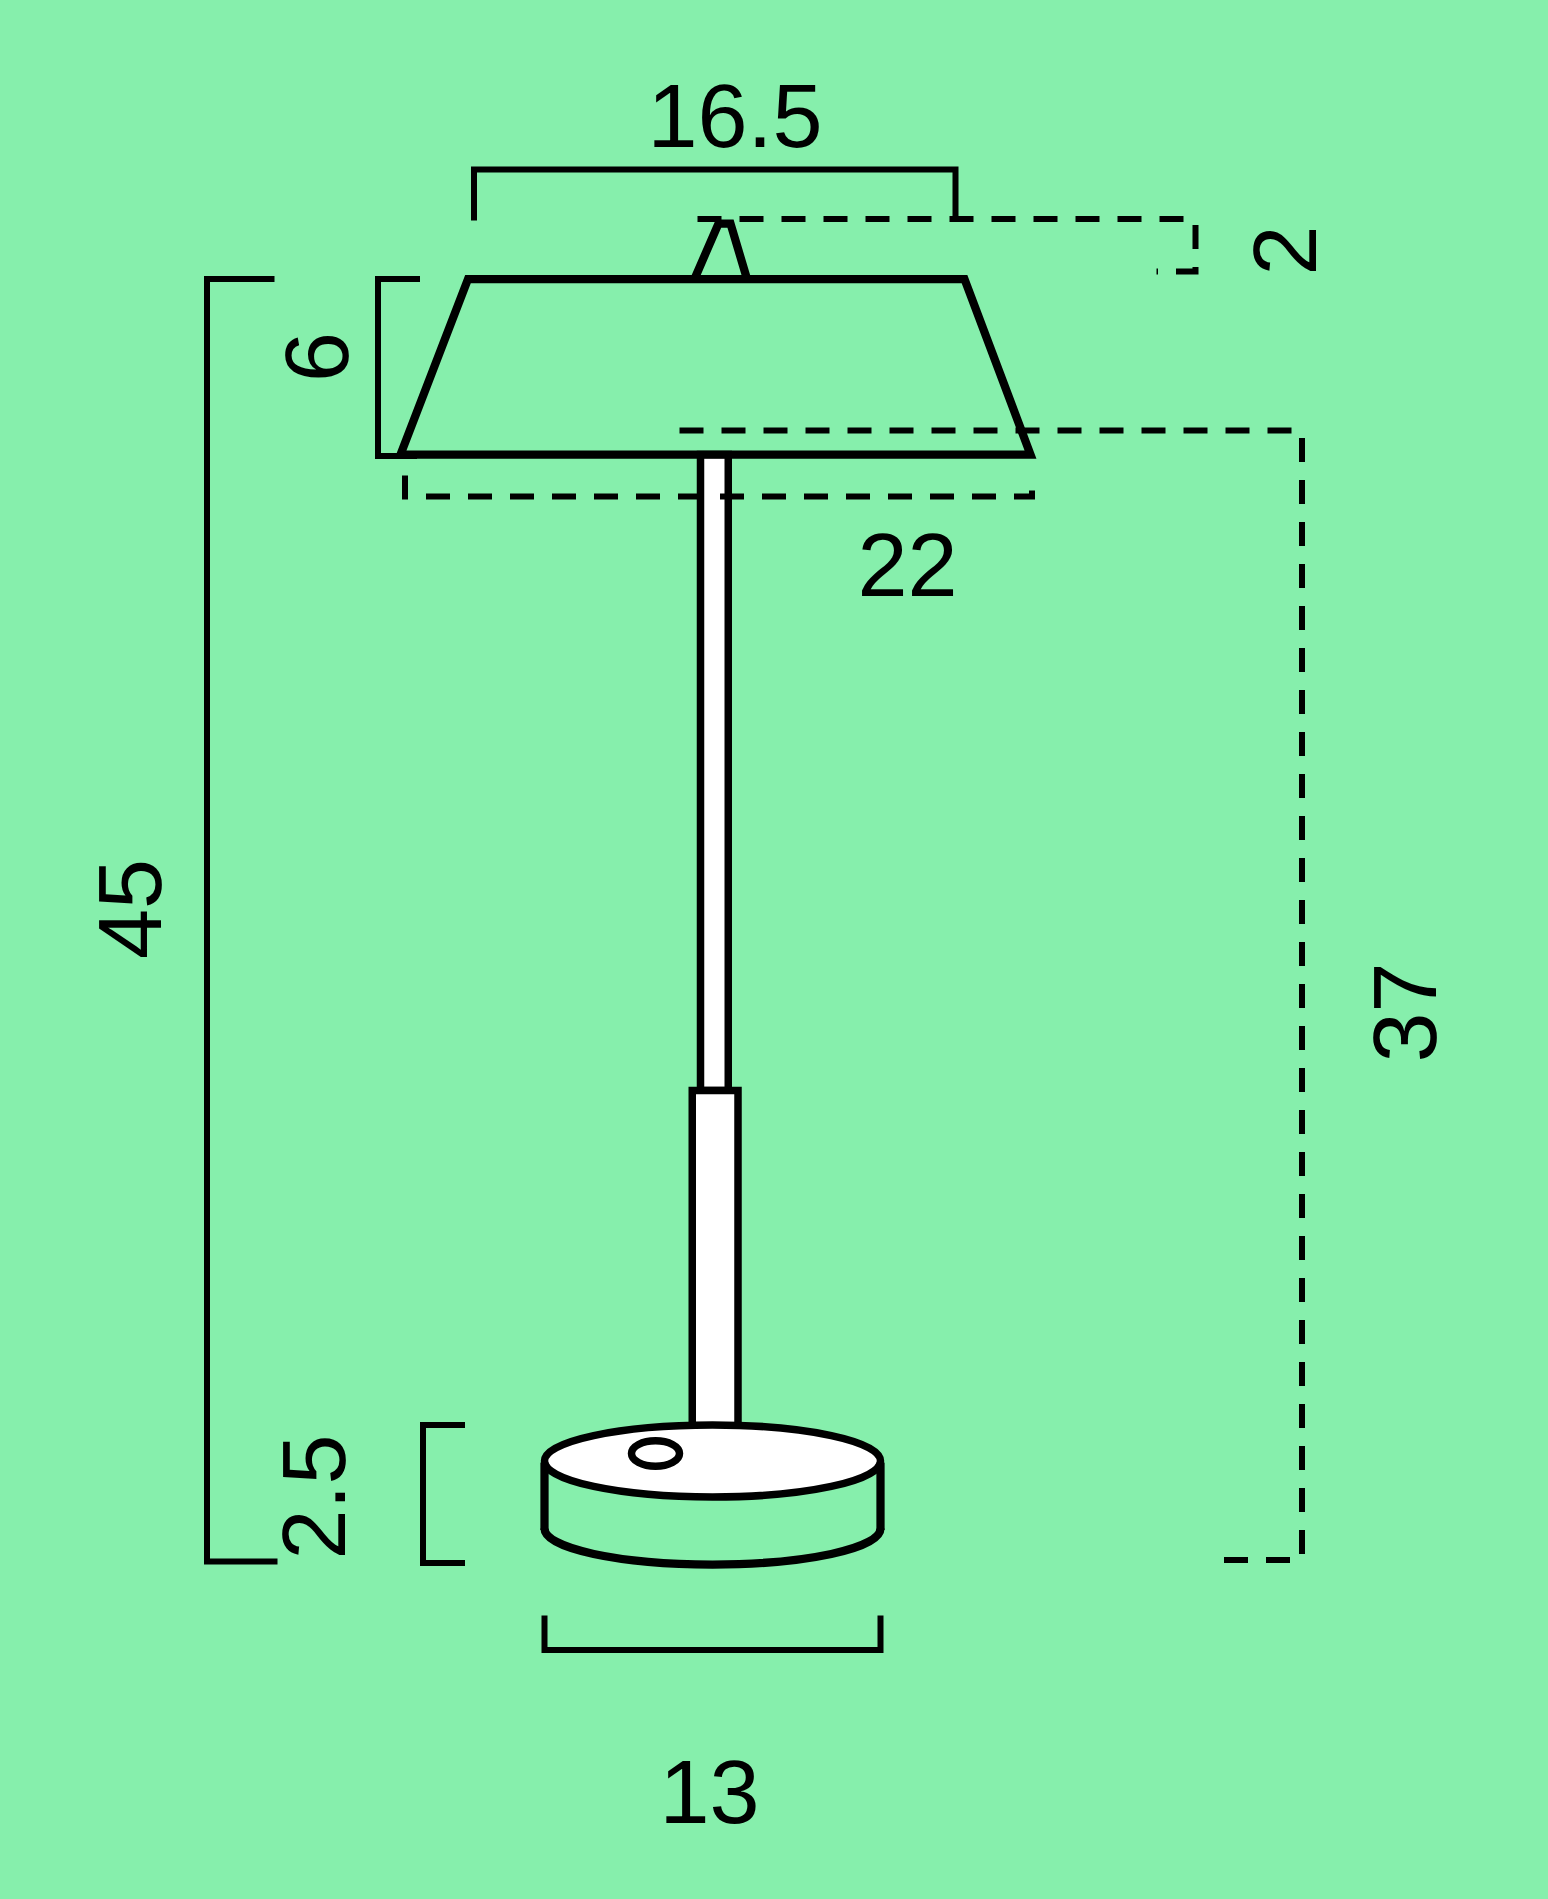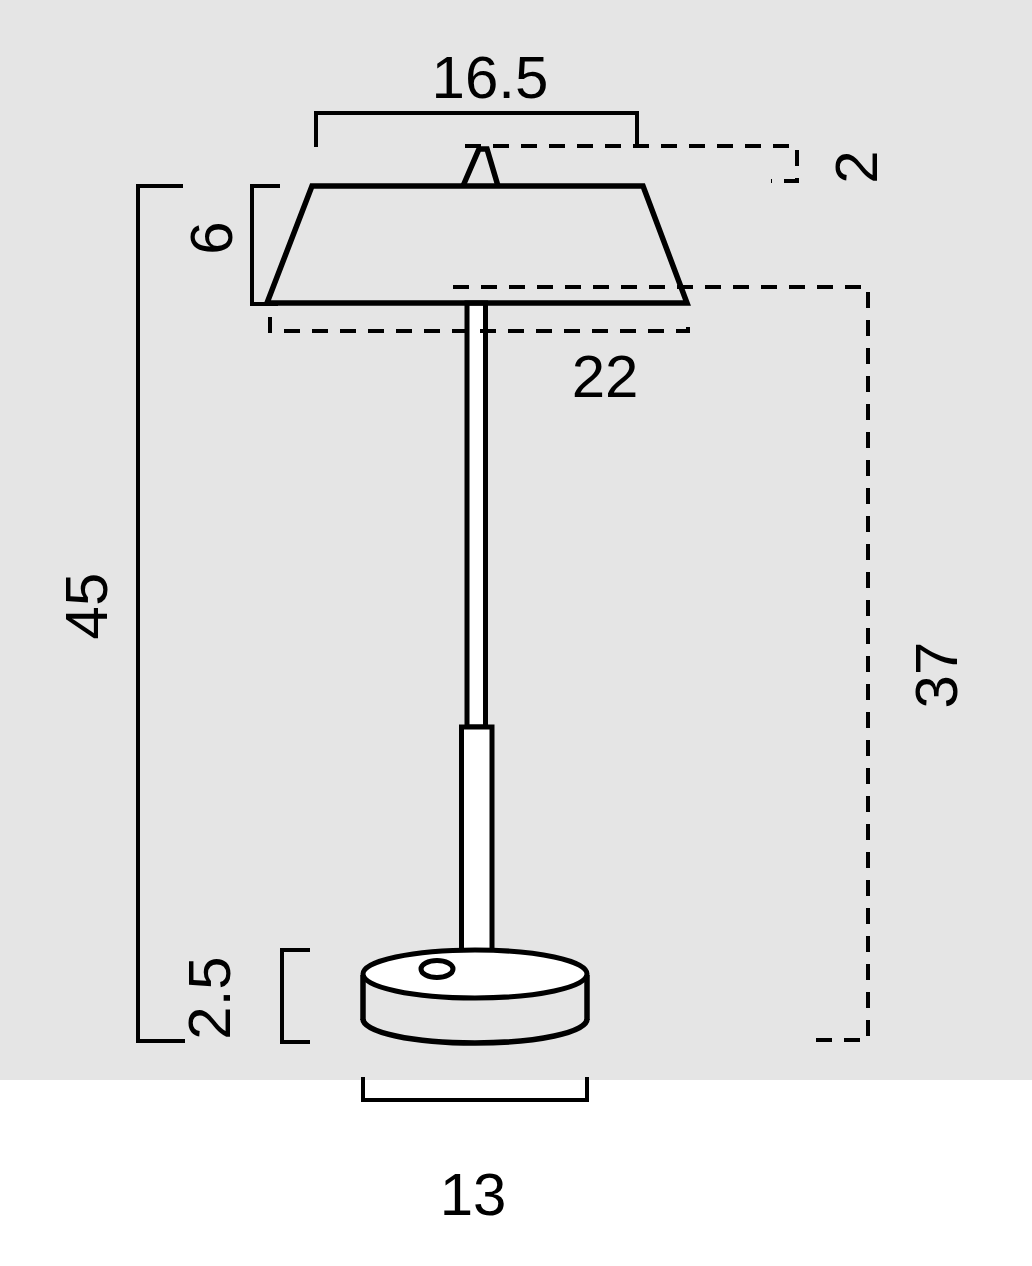--- a/index.html
+++ b/index.html
@@ -6,22 +6,22 @@
     margin: 0;
     padding: 0;
     background: #ffffff;
     width: 1032px;
     height: 1266px;
     overflow: hidden;
   }
   .diagram-wrap {
     position: relative;
     width: 1032px;
-    height: 1080px;
-    background: #e5e5e5;
+    height: 1266px;
+    background: #86efac;
   }
   svg {
     display: block;
   }
   .outline {
     fill: none;
     stroke: #000000;
     stroke-width: 5.5;
     stroke-linejoin: miter;
   }

